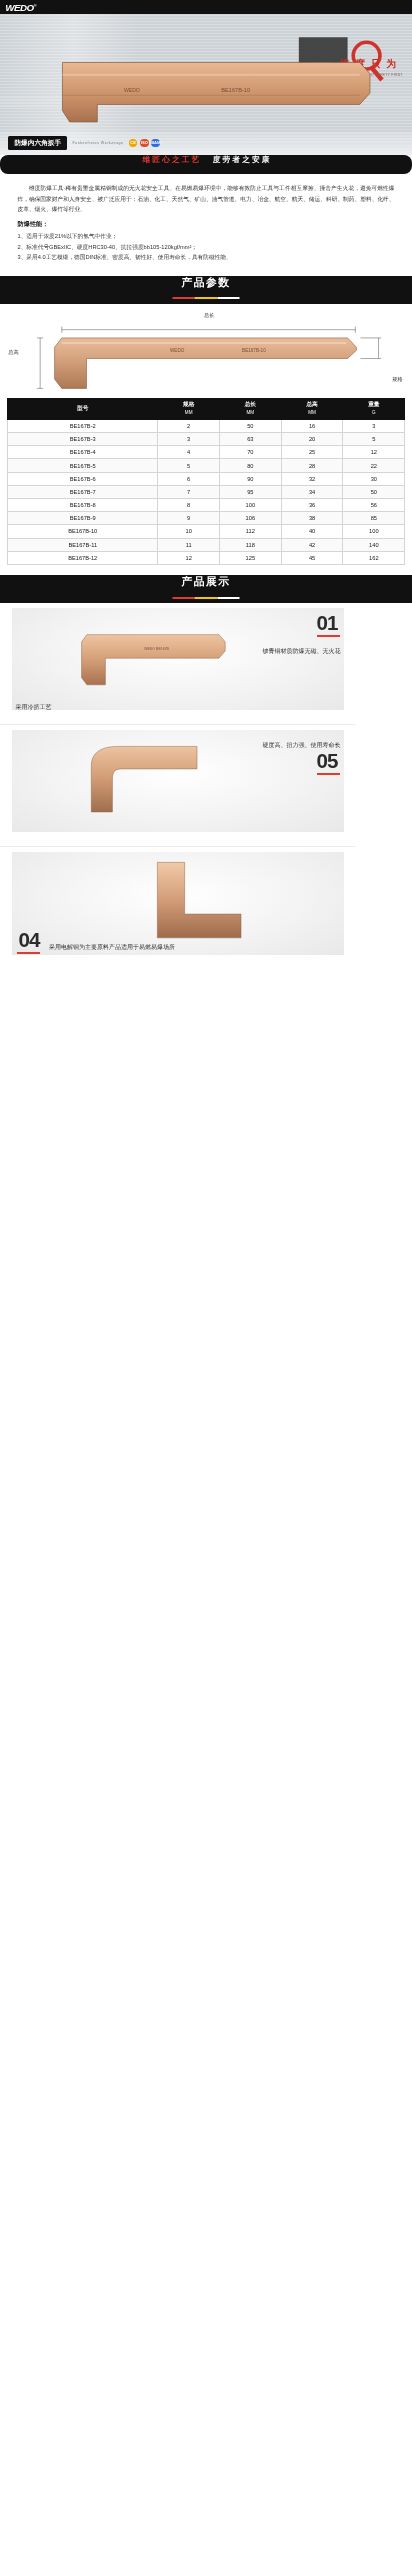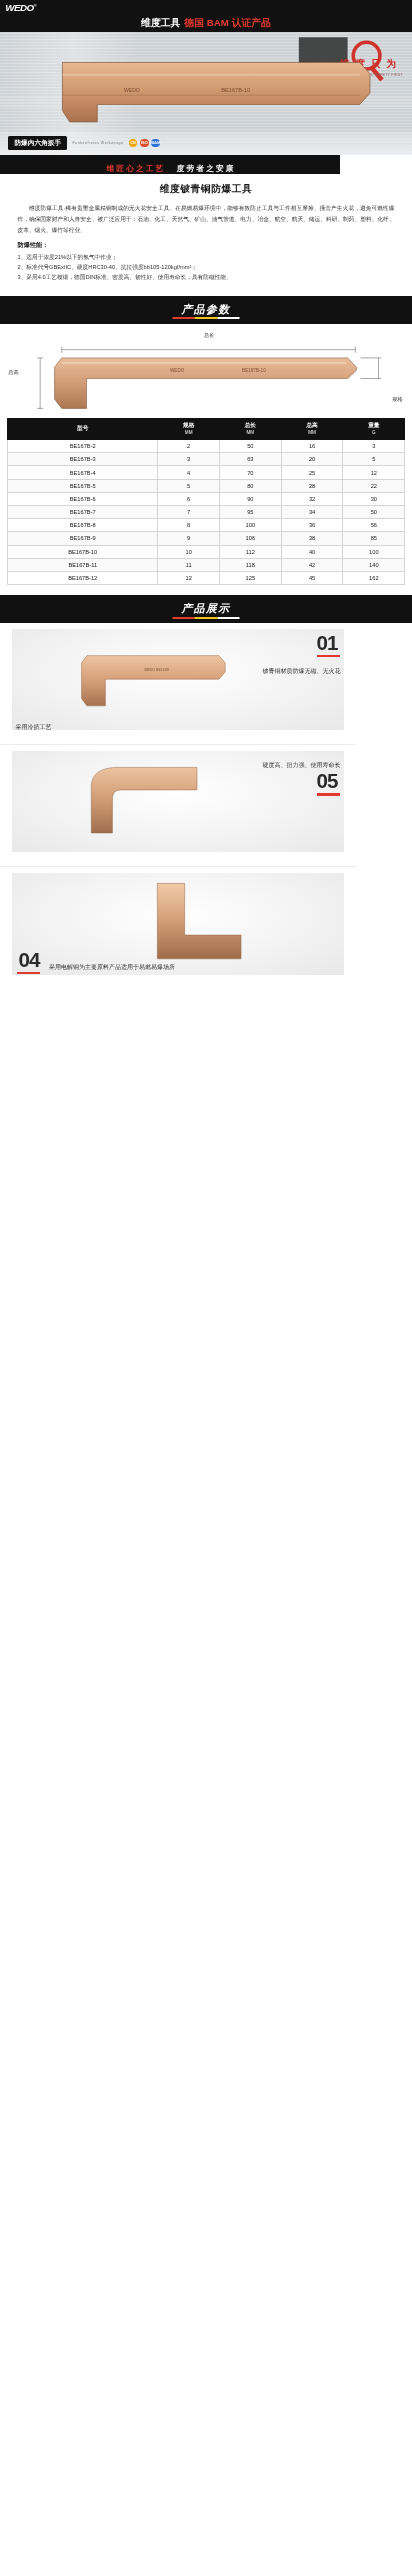--- a/index.html
+++ b/index.html
@@ -67,42 +67,42 @@
   .hero-icons { margin-left: 5.2px; display: flex; gap: 2.6px; }
   .cert {
     width: 8.8px; height: 8.8px; border-radius: 50%; background: #f0a500; color: #fff;
     font-size: 4.1px; display: flex; align-items: center; justify-content: center; font-weight: bold;
   }
   .cert.c2 { background: #d94f2b; }
   .cert.c3 { background: #2b6fd9; }
 
   
   .black-band {
-    width: 340px; background: #111; color: #fff; height: 18.5px;
-    display: flex; align-items: flex-end; justify-content: center; gap: 13.4px;
-    font-size: 7.7px; font-weight: bold;
+    width: 412px; background: #111; color: #fff; height: 18.5px;
+    display: flex; align-items: flex-start; justify-content: center; gap: 13.4px;
+    font-size: 7.7px; font-weight: bold; border-radius: 8px;
   }
   .black-band .red { color: #e23a2e; }
   .intro { padding: 9.3px 17.5px 13.4px 17.5px; }
   .intro h2 {
     text-align: center; font-size: 9.8px; font-weight: bold; letter-spacing: 0.5px;
     margin-bottom: 7.2px;
   }
   .intro p {
     font-size: 5.7px; line-height: 10.8px; color: #333; text-align: justify;
     text-indent: 2em; margin-bottom: 5.2px;
   }
   .intro .feat-title { font-size: 6.2px; font-weight: bold; text-indent: 0; margin: 4.1px 0 2.1px; }
   .intro ol { list-style: none; }
   .intro li { font-size: 5.7px; line-height: 10.3px; color: #333; text-indent: 0; }
 
   
   .title-bar {
     width: 412px; height: 28px; background: #111; position: relative;
-    display: flex; align-items: center; justify-content: center; font-style: italic;
+    display: flex; justify-content: center;
   }
   .title-bar h3 { color: #fff; font-size: 10.8px; font-weight: bold; letter-spacing: 1.5px; }
   .title-underline {
     position: absolute; bottom: 4.6px; left: 50%; transform: translateX(-50%);
     display: flex; width: 67px; height: 2.1px;
   }
   .title-underline i { flex: 1; height: 100%; display: block; }
   .u1 { background: #e23a2e; } .u2 { background: #f0c419; } .u3 { background: #ffffff; }
 
   
@@ -160,24 +160,20 @@
 <div class="page">
 
   <div class="hero">
 
     <div class="hero-top-bar">
       <div class="logo">
         <span>WEDO</span><span class="reg">®</span>
       </div>
     </div>
 
-    <div class="hero-band">
-      <span>维度工具</span>
-      <span class="red">德国 BAM 认证产品</span>
-    </div>
 
     <svg class="hero-wm" viewBox="0 0 340 150">
       <path d="M120 10 L120 100 L150 100 L150 60 L185 60 L185 100 L215 100 L215 10 Z" fill="#2e2e2e" opacity="0.9"></path>
       <circle cx="252" cy="46" r="26" fill="none" stroke="#cf2a22" stroke-width="7"></circle>
       <rect x="266" y="64" width="9" height="34" fill="#cf2a22" transform="rotate(-40 270 80)"></rect>
     </svg>
     <div class="hero-wm-text">维 度 只 为</div>
     <div class="hero-wm-sub">WE THE CRAFTSMEN DO SAFETY FIRST</div>
 
     <svg class="hero-tool" viewBox="0 0 690 160">
@@ -206,21 +202,20 @@
       </div>
     </div>
   </div>
 
   <div class="black-band">
     <span class="red">维 匠 心 之 工 艺</span>
     <span>度 劳 者 之 安 康</span>
   </div>
 
   <div class="intro">
-    <h2>维度铍青铜防爆工具</h2>
     <p>维度防爆工具·稀有贵重金属精铜制成的无火花安全工具。在易燃易爆环境中，能够有效防止工具与工件相互摩擦、撞击产生火花，避免可燃性爆炸，确保国家财产和人身安全。被广泛应用于：石油、化工、天然气、矿山、油气管道、电力、冶金、航空、航天、储运、科研、制药、塑料、化纤、皮革、烟火、爆竹等行业。</p>
     <div class="feat-title">防爆性能：</div>
     <ol>
       <li>1、适用于浓度21%以下的氢气中作业；</li>
       <li>2、标准代号GBExIIC、硬度HRC30-40、抗拉强度bb105-120kgf/mm²；</li>
       <li>3、采用4.0工艺模锻，德国DIN标准、密度高、韧性好、使用寿命长，具有防磁性能。</li>
     </ol>
   </div>
 
   <div class="title-bar">

